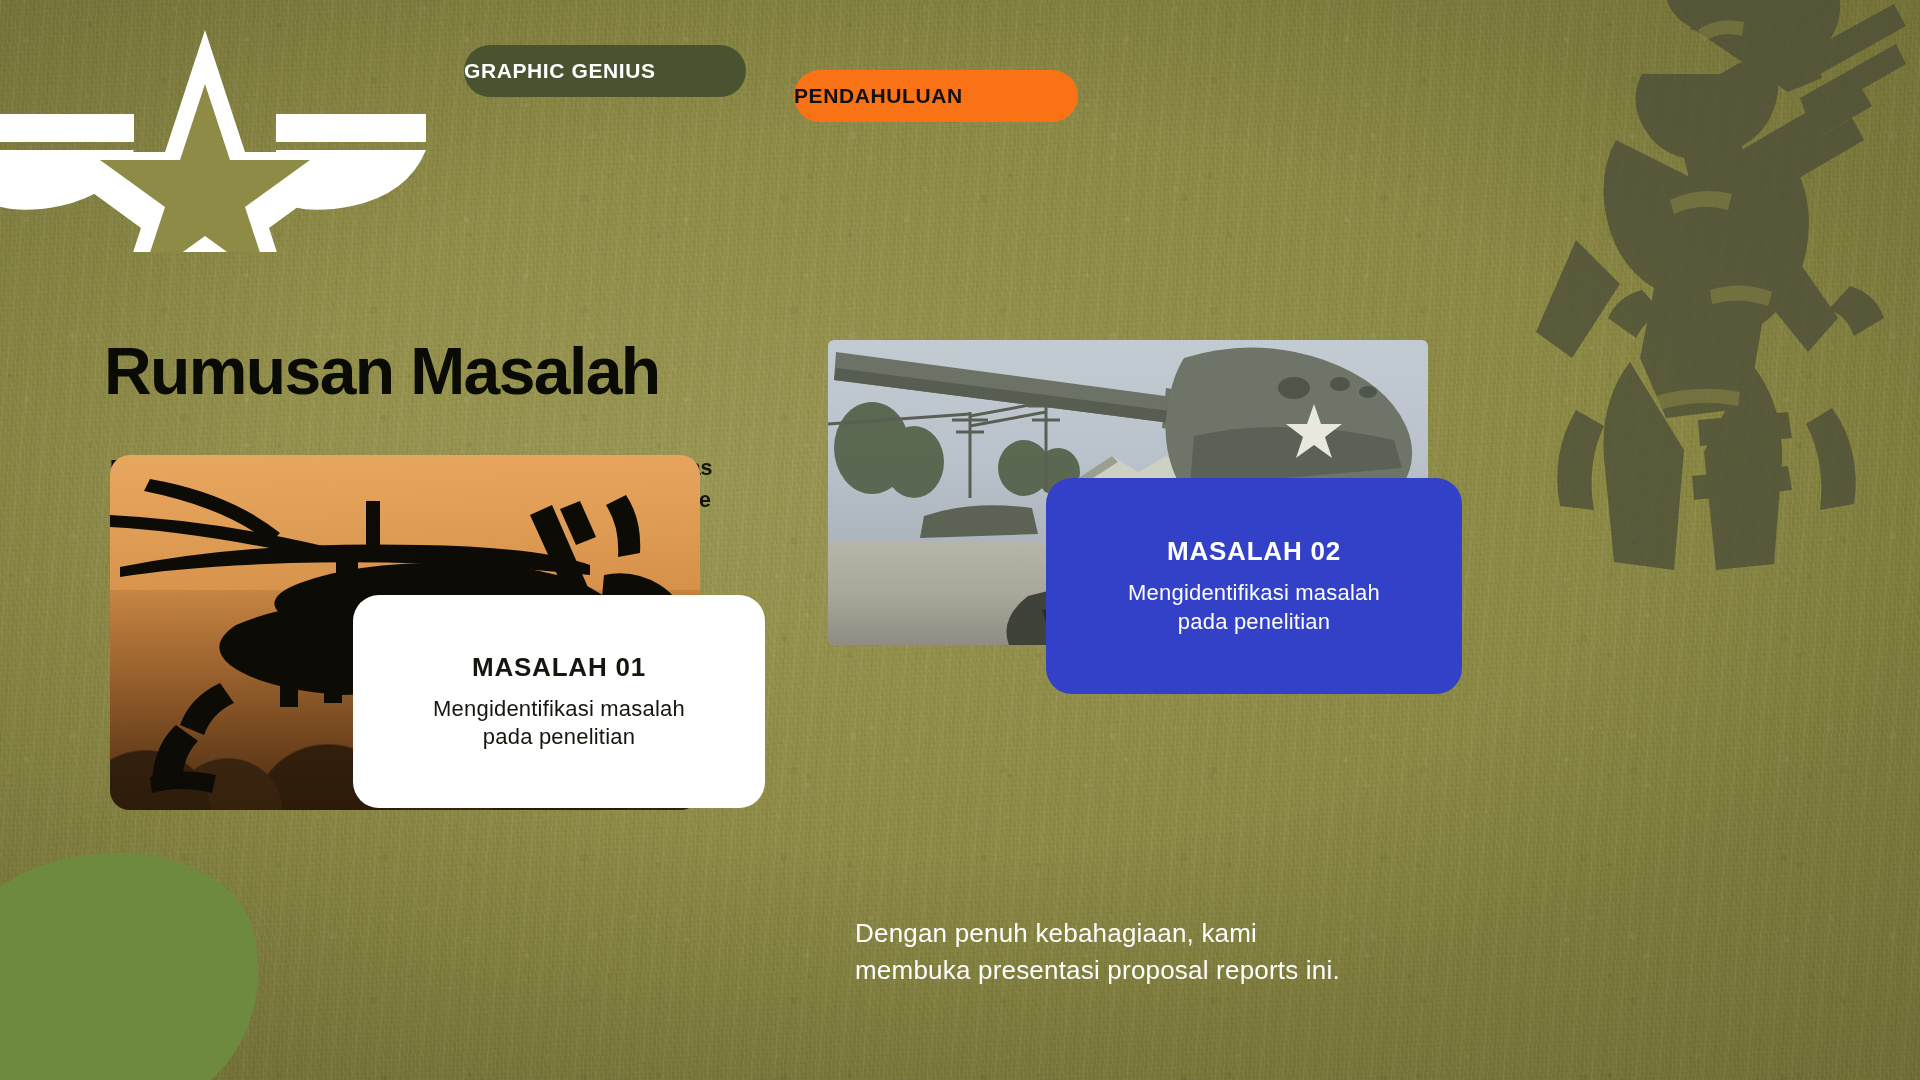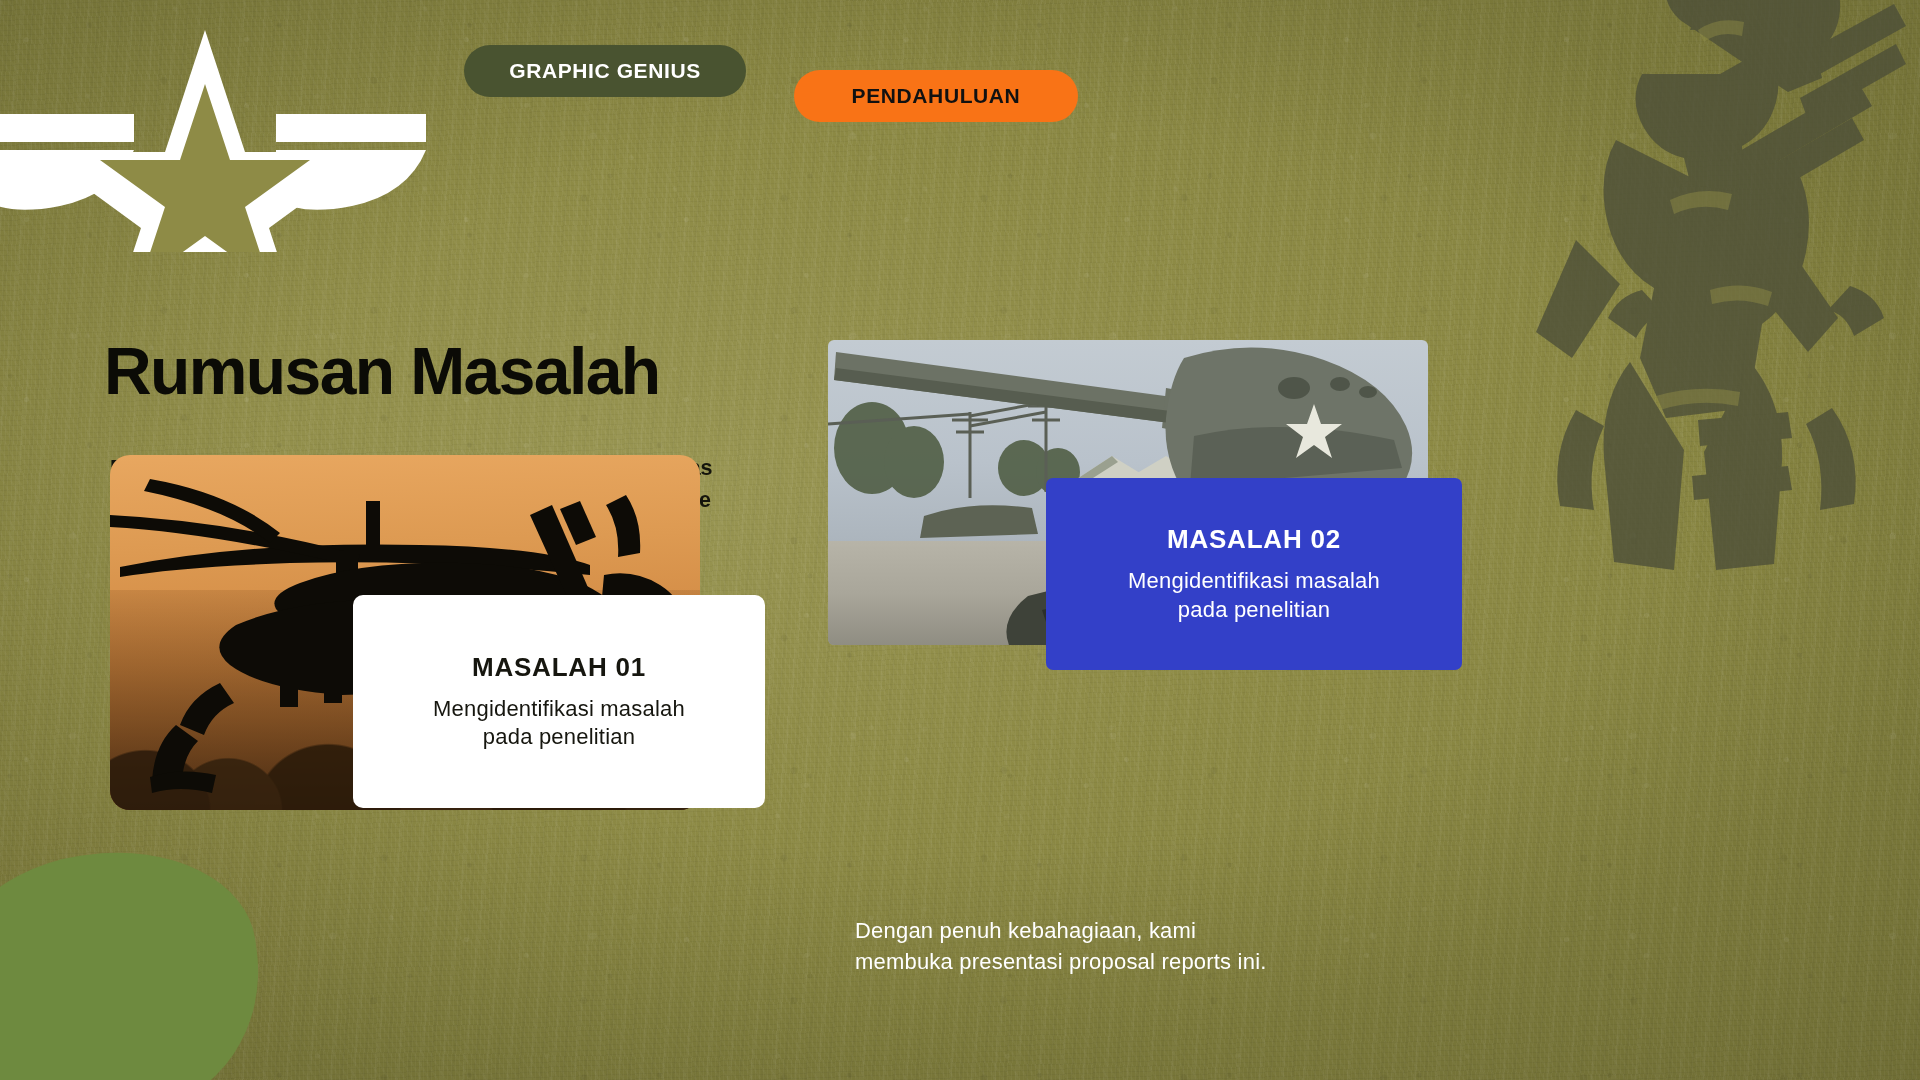--- a/index.html
+++ b/index.html
@@ -59,21 +59,21 @@
   }
 
   
   .soldier{position:absolute;right:-20px;top:-10px;width:560px;height:580px;opacity:.82;}
 
   
   .emblem{position:absolute;left:-20px;top:22px;width:450px;height:230px;}
 
   
   .badge{
-    position:absolute;display:flex;align-items:center;justify-content:center;
+    position:absolute;display:flex;align-items:center;justify-content:flex-start;
     border-radius:999px;font-weight:bold;letter-spacing:.6px;white-space:nowrap;
   }
   #badge-graphic{
     left:464px;top:45px;width:282px;height:52px;
     background:#495330;color:#ffffff;font-size:21px;
   }
   #badge-section{
     left:794px;top:45px;width:284px;height:52px;
     background:#f97316;color:#111111;font-size:21px;margin-top:25px;
   }
@@ -128,33 +128,33 @@
   }
   .tank-svg{position:absolute;inset:0;}
 
   
   .card{
     position:absolute;display:flex;flex-direction:column;
     align-items:center;justify-content:center;text-align:center;
   }
   #card-01{
     left:353px;top:595px;width:412px;height:213px;
-    background:#ffffff;border-radius:10px;color:#16160f;
+    background:#ffffff;border-radius:26px;color:#16160f;
   }
   #card-02{
-    left:1046px;top:478px;width:416px;height:192px;
-    background:#3340c8;border-radius:7px;color:#ffffff;
+    left:1046px;top:478px;width:416px;height:216px;
+    background:#3340c8;border-radius:26px;color:#ffffff;
   }
   .card-title{font-size:26px;font-weight:bold;letter-spacing:.8px;margin-bottom:12px;}
   .card-body{font-size:22px;font-weight:300;line-height:1.28;letter-spacing:.2px;}
 
   
   #caption{
     position:absolute;left:855px;top:915px;width:620px;
-    font-size:22px;font-weight:300;color:#ffffff;line-height:1.42;letter-spacing:.2px;
+    font-size:26px;font-weight:300;color:#ffffff;line-height:1.42;letter-spacing:.2px;
   }
 </style>
 </head>
 <body>
 
 <div id="slide">
 
   <div class="bg-base"></div>
   <div class="bg-tex1"></div>
   <div class="bg-tex2"></div>

